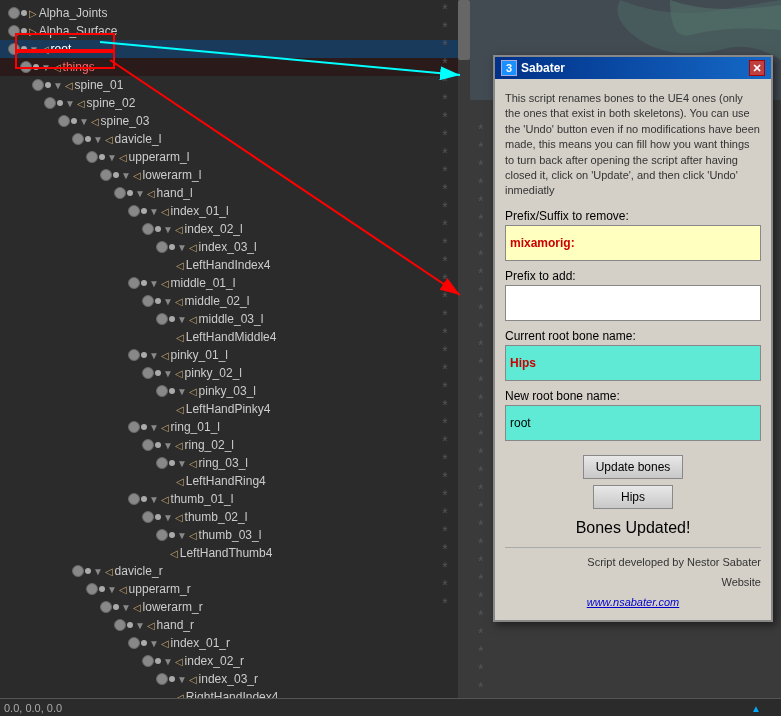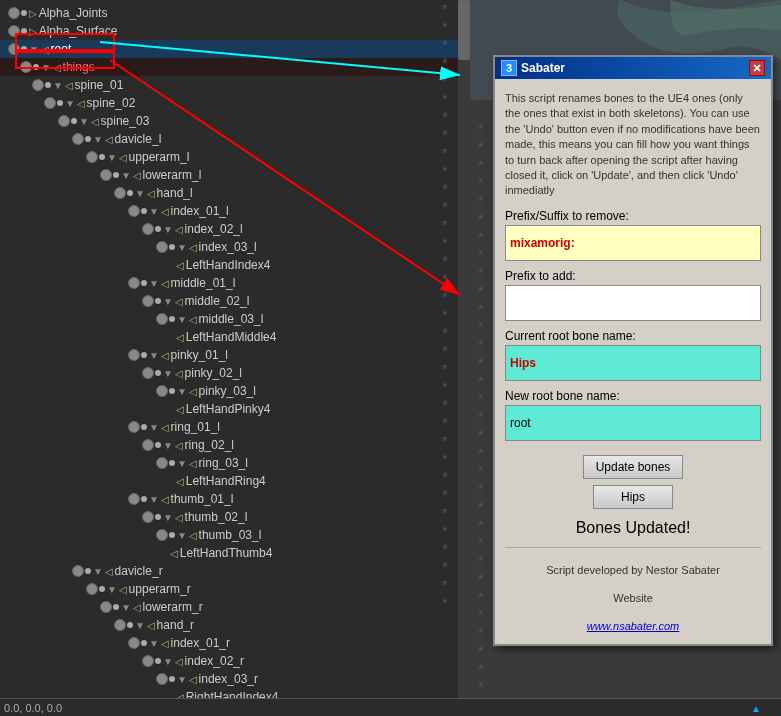--- a/index.html
+++ b/index.html
@@ -227,24 +227,24 @@
       margin: 10px 0;
     }
 
     .divider {
       border: none;
       border-top: 1px solid #aaa;
       margin: 8px 0;
     }
 
     .footer-text {
-      text-align: center;
+      text-align: right;
       font-size: 11px;
       color: #333;
-      margin: 16px 0;
+      margin: 8px 0;
     }
     .footer-link {
       color: #0000cc;
       text-align: center;
       font-size: 11px;
       display: block;
       text-decoration: underline;
       font-style: italic;
     }
 

